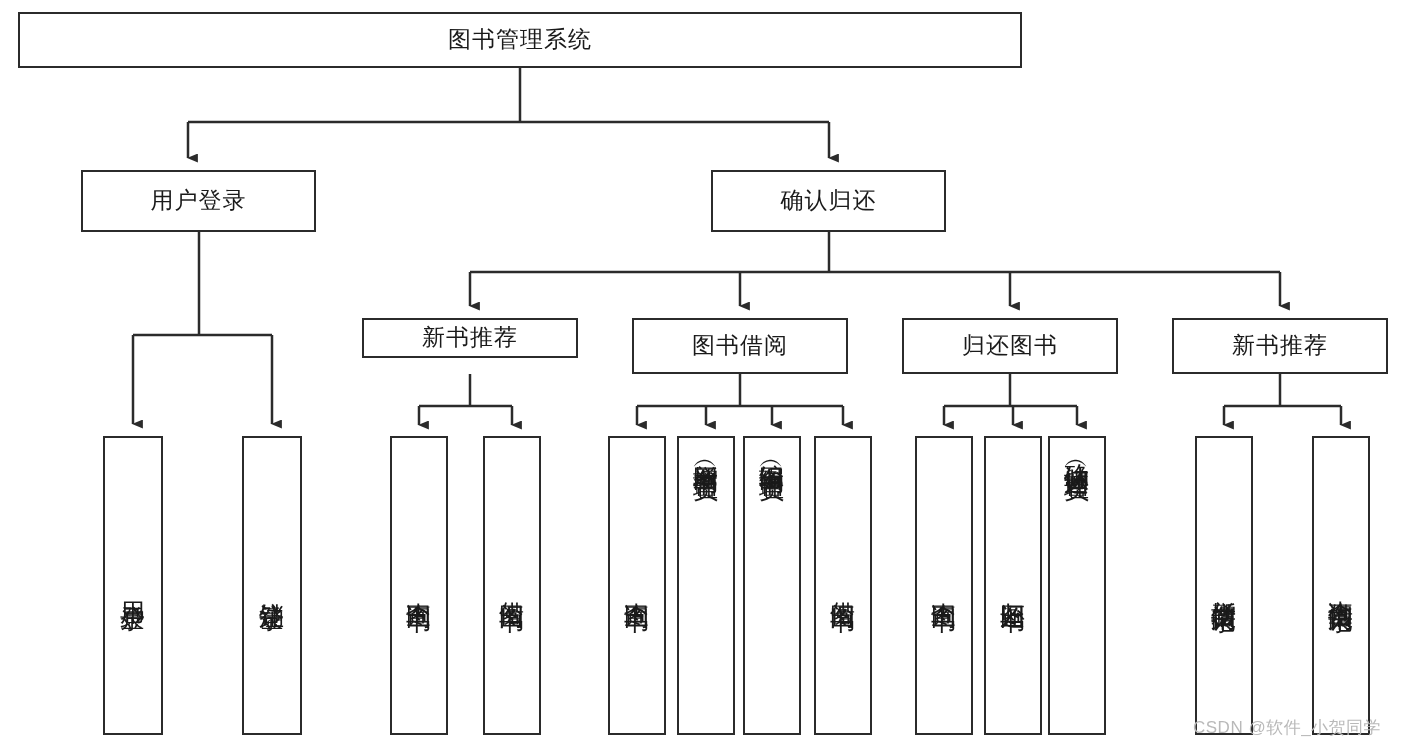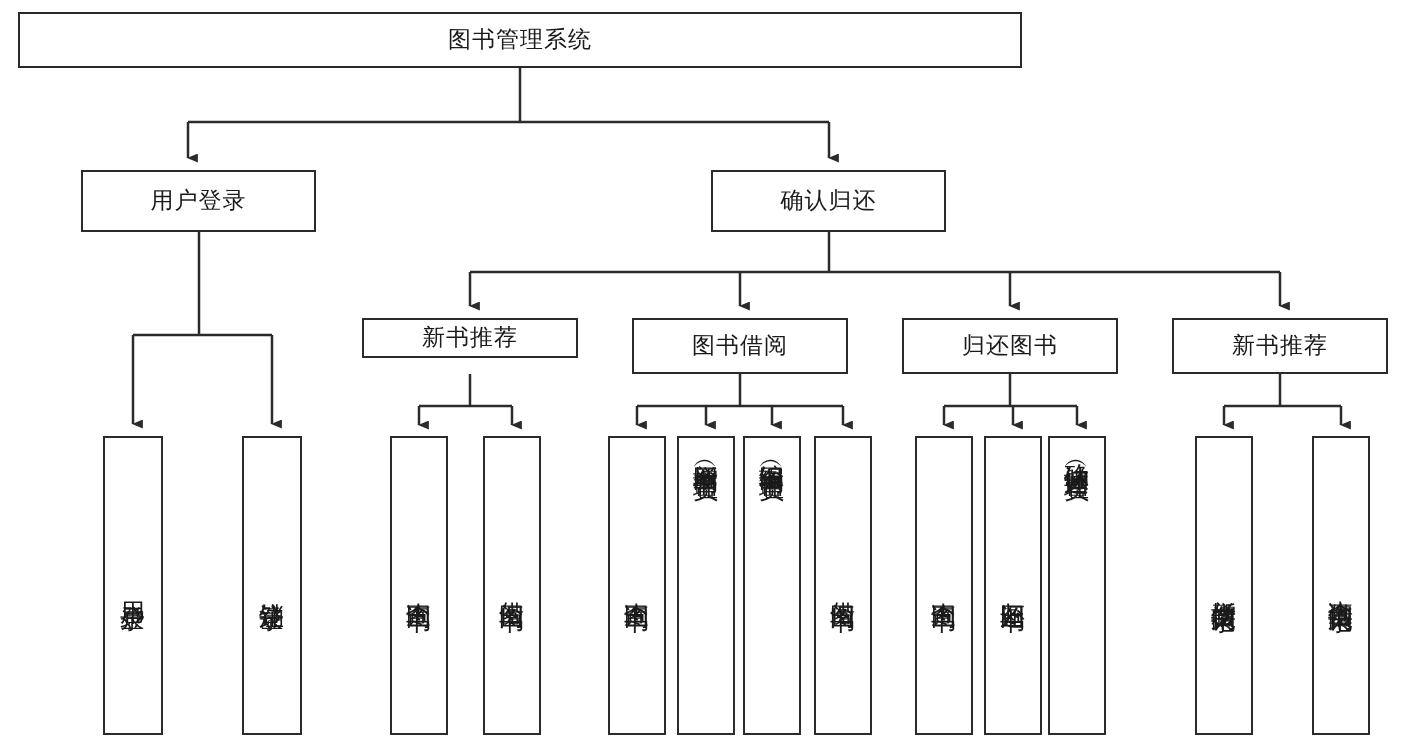--- a/index.html
+++ b/index.html
@@ -187,14 +187,15 @@
     <span class="label">确认归还（管理员）</span>
   </div>
 
   <div class="node node-v center" style="left:1195px; top:436px; width:58px; height:299px;">
     <span class="label">新增借阅记录</span>
   </div>
   <div class="node node-v center" style="left:1312px; top:436px; width:58px; height:299px;">
     <span class="label">查询借阅记录</span>
   </div>
 
+  <div class="watermark" style="left:1193px; top:716px;">CSDN @软件_小贺同学</div>
 
 </div>
 
 </body></html>

